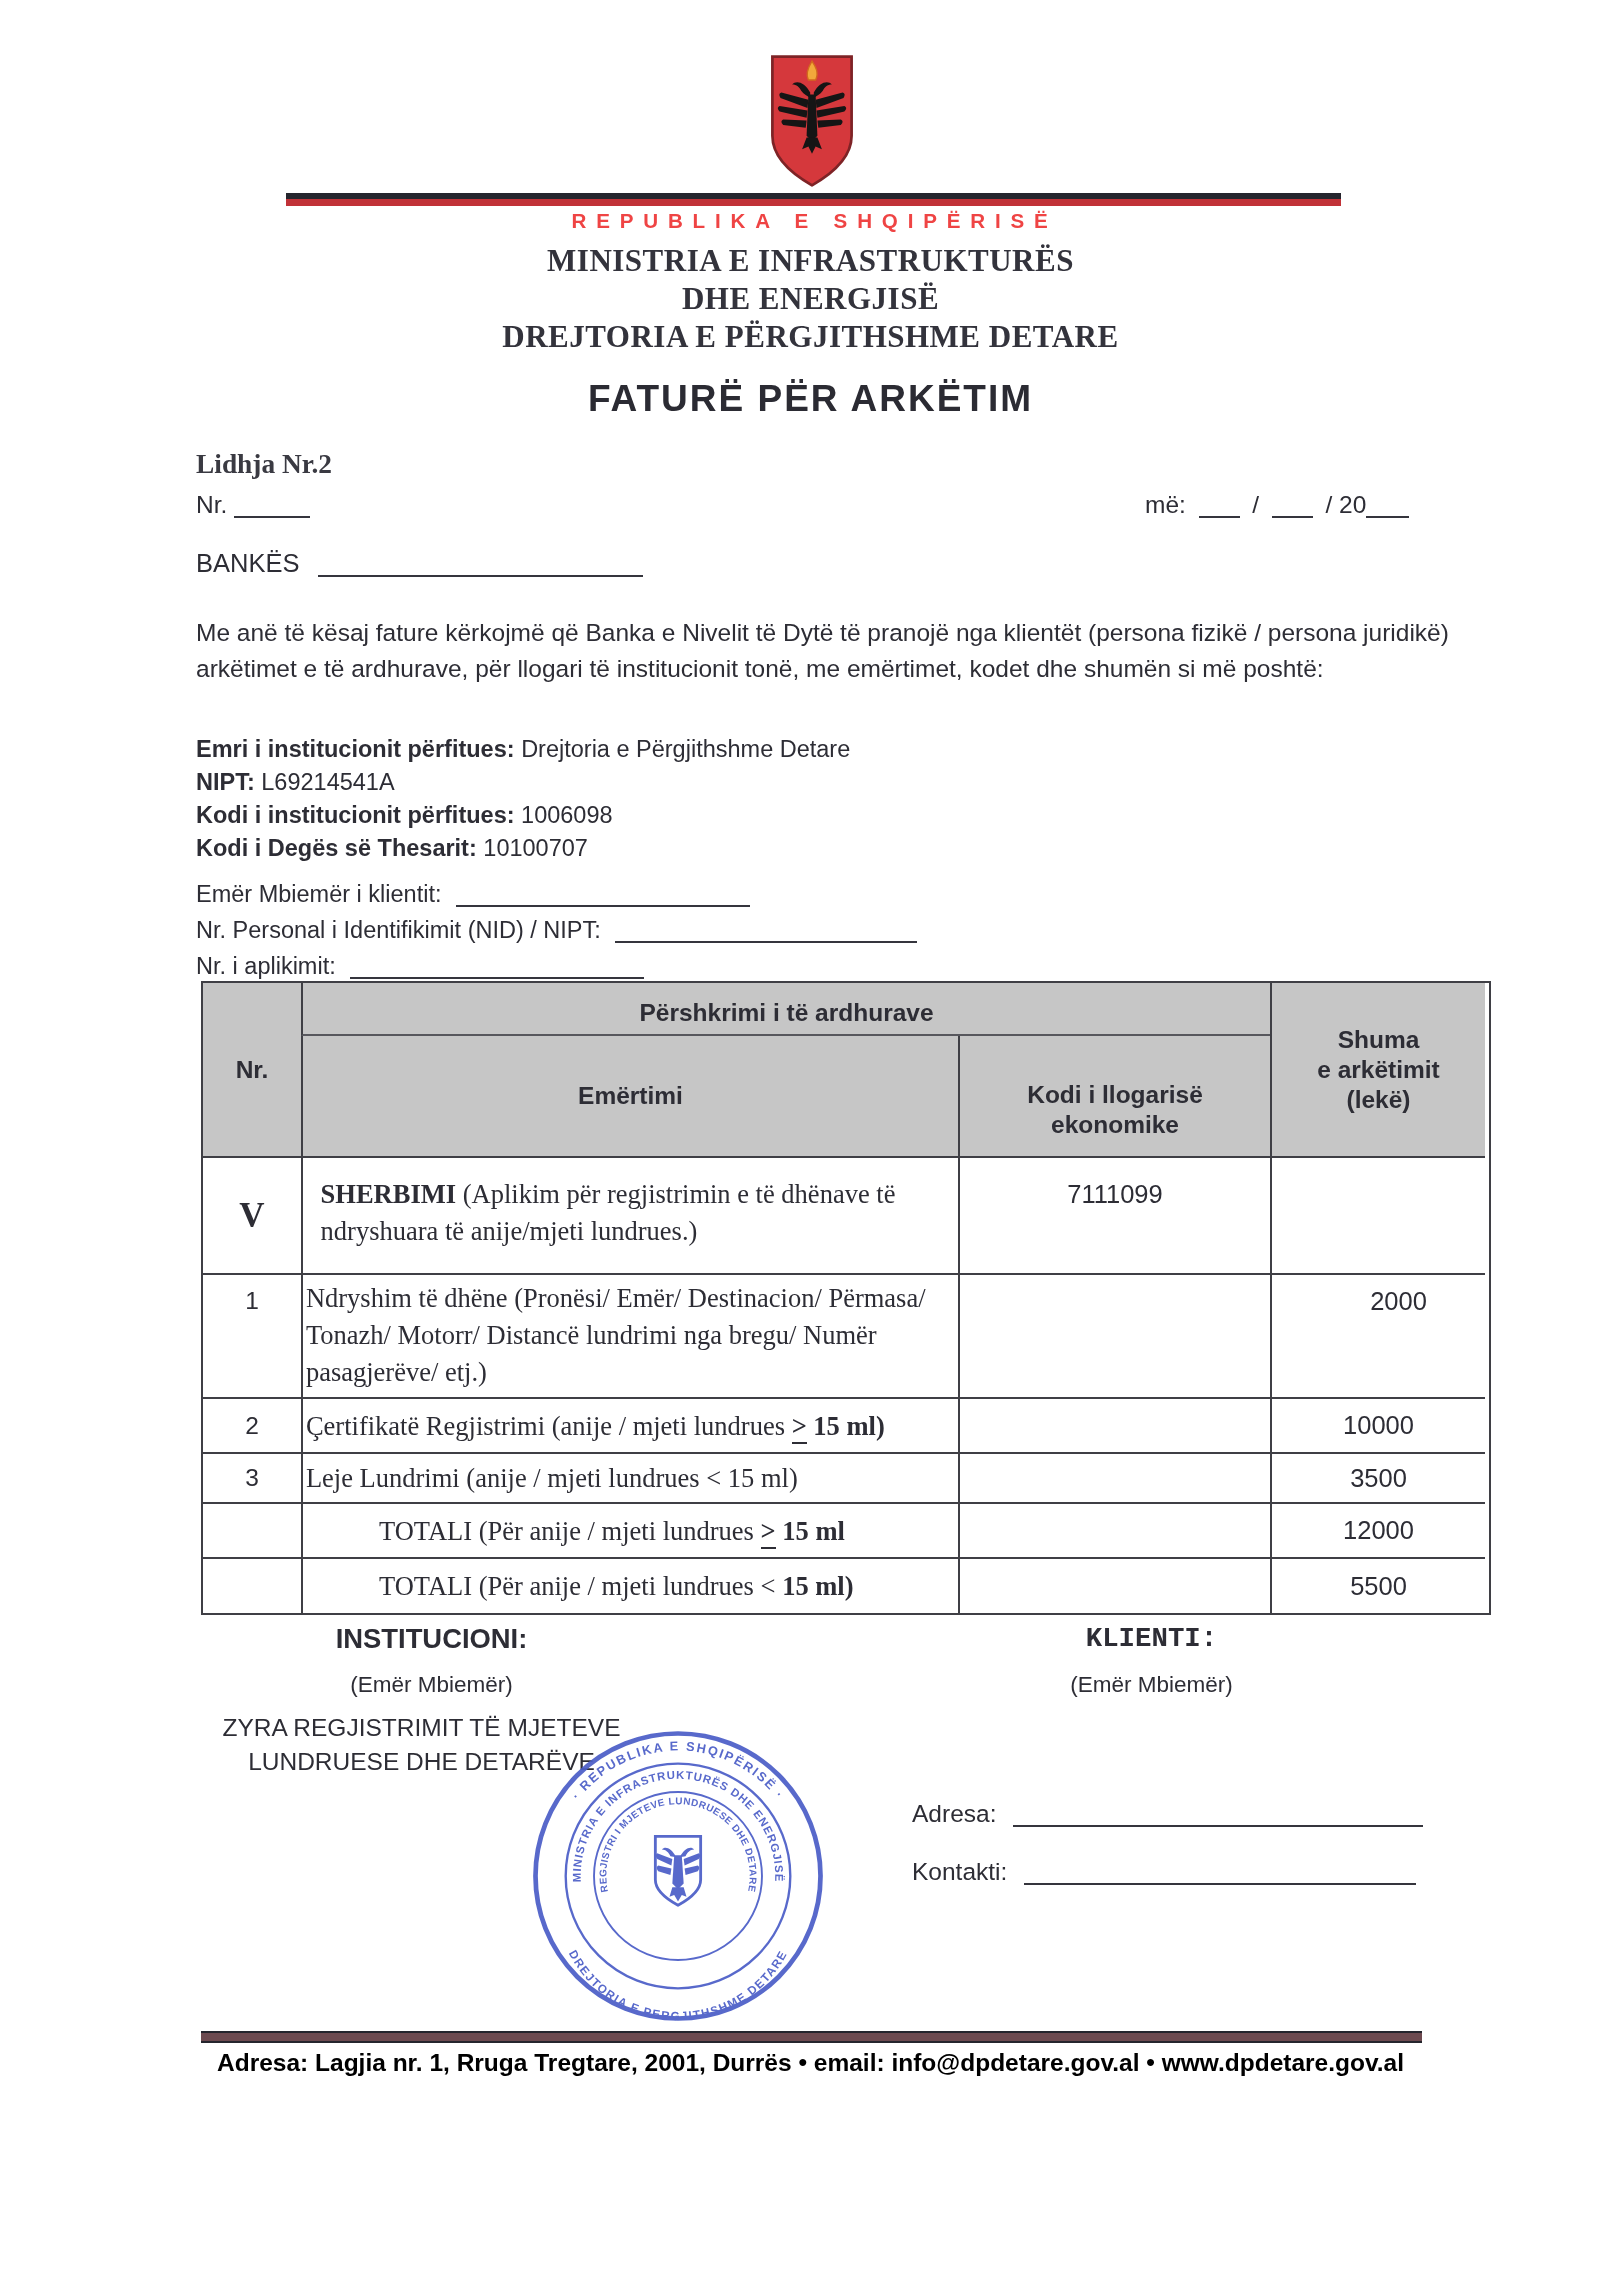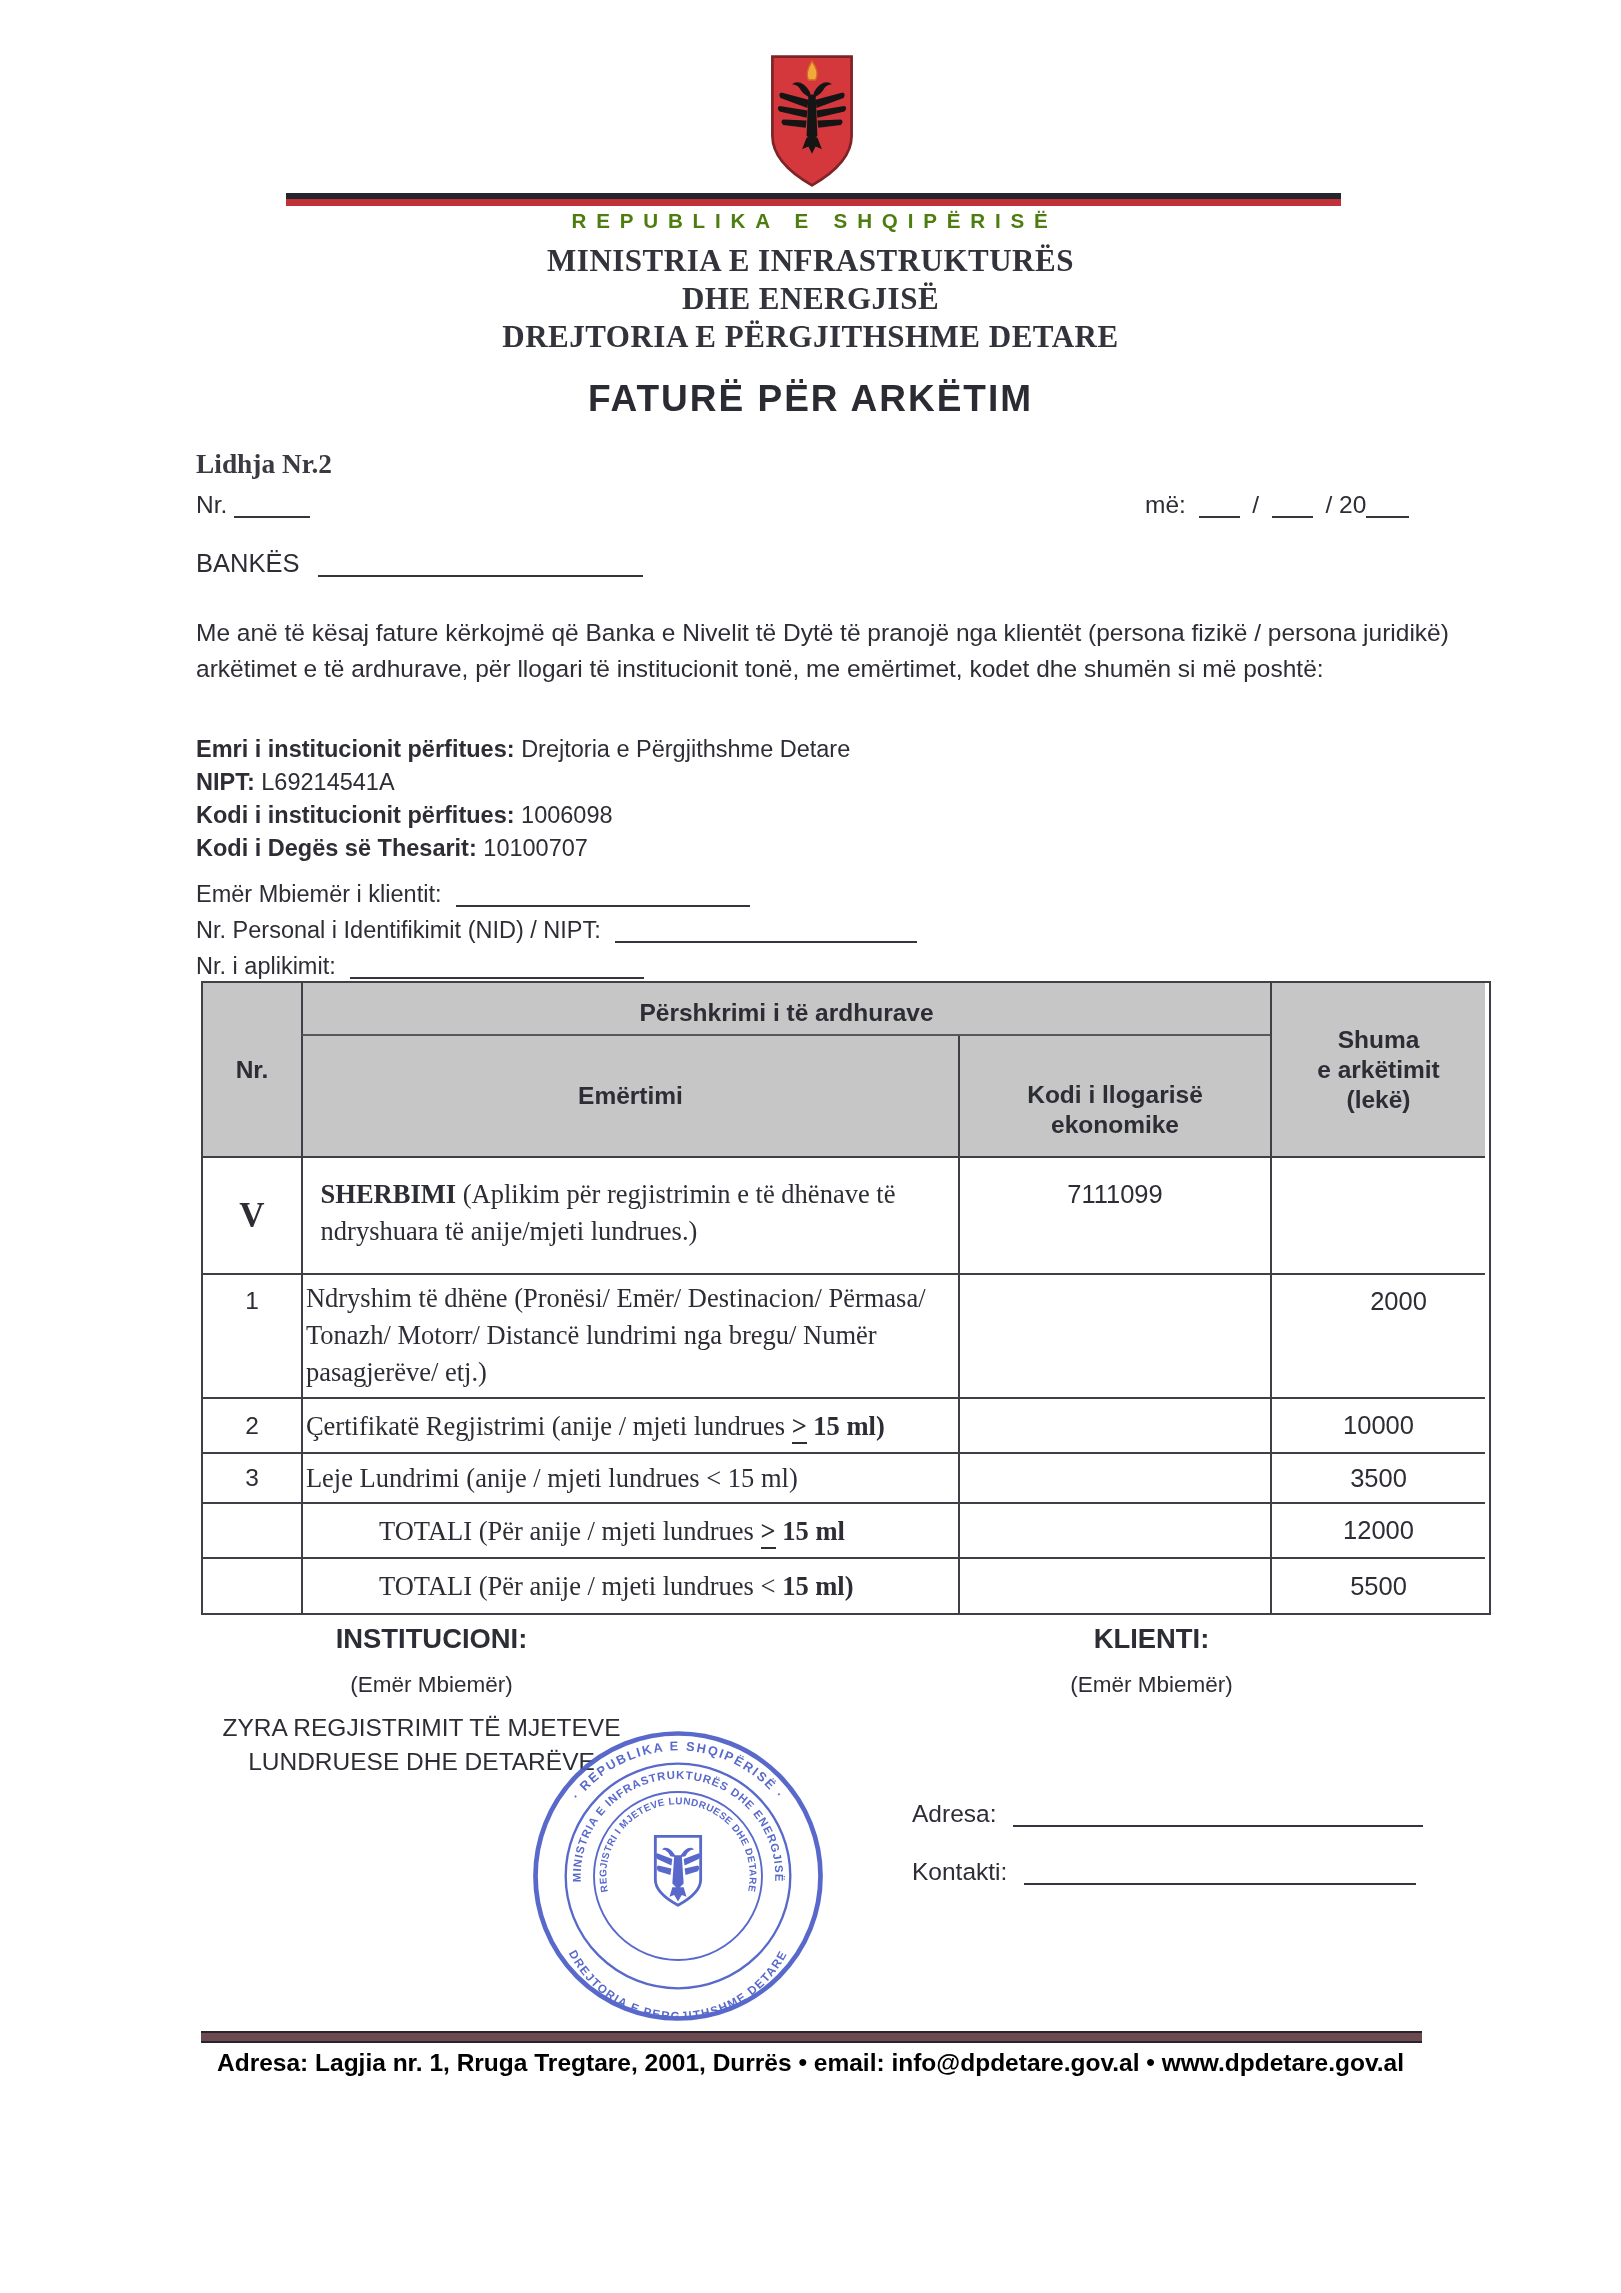--- a/index.html
+++ b/index.html
@@ -18,21 +18,21 @@
     font-family:"Liberation Sans",sans-serif;
   }
   .abs{position:absolute;}
   .serif{font-family:"Liberation Serif",serif;}
   .center{text-align:center;}
 
   
   .coa{left:767px;top:51px;width:90px;height:139px;z-index:3;}
   .header-rule{left:286px;top:193px;width:1055px;height:12.7px;z-index:1;
     background:linear-gradient(to bottom,var(--rule-dark) 0 48%,var(--rule-red) 48% 100%);}
-  .republic{left:8px;right:0;top:209px;font-size:20.6px;font-weight:bold;letter-spacing:9.8px;color:#4d7c0f;}
+  .republic{left:8px;right:0;top:209px;font-size:20.6px;font-weight:bold;letter-spacing:9.8px;color:#ef4444;}
   .ministry{left:0;right:0;top:242px;font-size:31px;font-weight:bold;color:#33333c;line-height:38px;letter-spacing:0.5px;}
   .doc-title{left:0;right:0;top:378px;font-size:37px;font-weight:bold;letter-spacing:2px;color:#2b2b33;}
 
   
   .attachment{left:196px;top:449px;font-size:27.4px;font-weight:bold;color:#3a3a42;}
   .nr-line{left:196px;top:491px;font-size:24.5px;}
   .date-line{left:1145px;top:491px;font-size:24.5px;}
   .bank-line{left:196px;top:549px;font-size:25.5px;text-align:center;}
   .blank{display:inline-block;border-bottom:2.9px solid #35353d;height:21.6px;vertical-align:-4.9px;}
 
@@ -67,21 +67,21 @@
   .c-amount{border-left:2px solid var(--line);text-align:center;}
   .v-mark{font-family:"Liberation Serif",serif;font-weight:bold;font-size:35px;}
   .geq{font-weight:bold;border-bottom:2.9px solid var(--text);padding-bottom:1px;}
   .btail{font-weight:bold;}
   .tot{padding-left:76px;}
   .vcent{display:flex;align-items:center;}
   .ncent{display:flex;align-items:center;justify-content:center;}
 
   
   .sig-inst{left:265px;width:333px;top:1623px;font-size:27.4px;font-weight:bold;}
-  .sig-client{left:985px;width:333px;top:1623px;font-size:27.4px;font-weight:bold;}
+  .sig-client{left:985px;width:333px;top:1623px;font-size:27.4px;font-weight:bold;font-family:Liberation Mono, monospace;}
   .hint-inst{left:265px;width:333px;top:1672px;font-size:22.5px;}
   .hint-client{left:985px;width:333px;top:1672px;font-size:22.5px;}
   .office{left:191px;width:461px;top:1711px;font-size:24.5px;line-height:34px;}
 
   .stamp{left:527px;top:1725px;width:302px;height:302px;z-index:5;opacity:0.92;}
 
   .addr-line{left:912px;top:1800px;font-size:24.5px;}
   .contact-line{left:912px;top:1858px;font-size:24.5px;}
   .addr-line .blank,.contact-line .blank{border-bottom-width:2.5px;}
 

